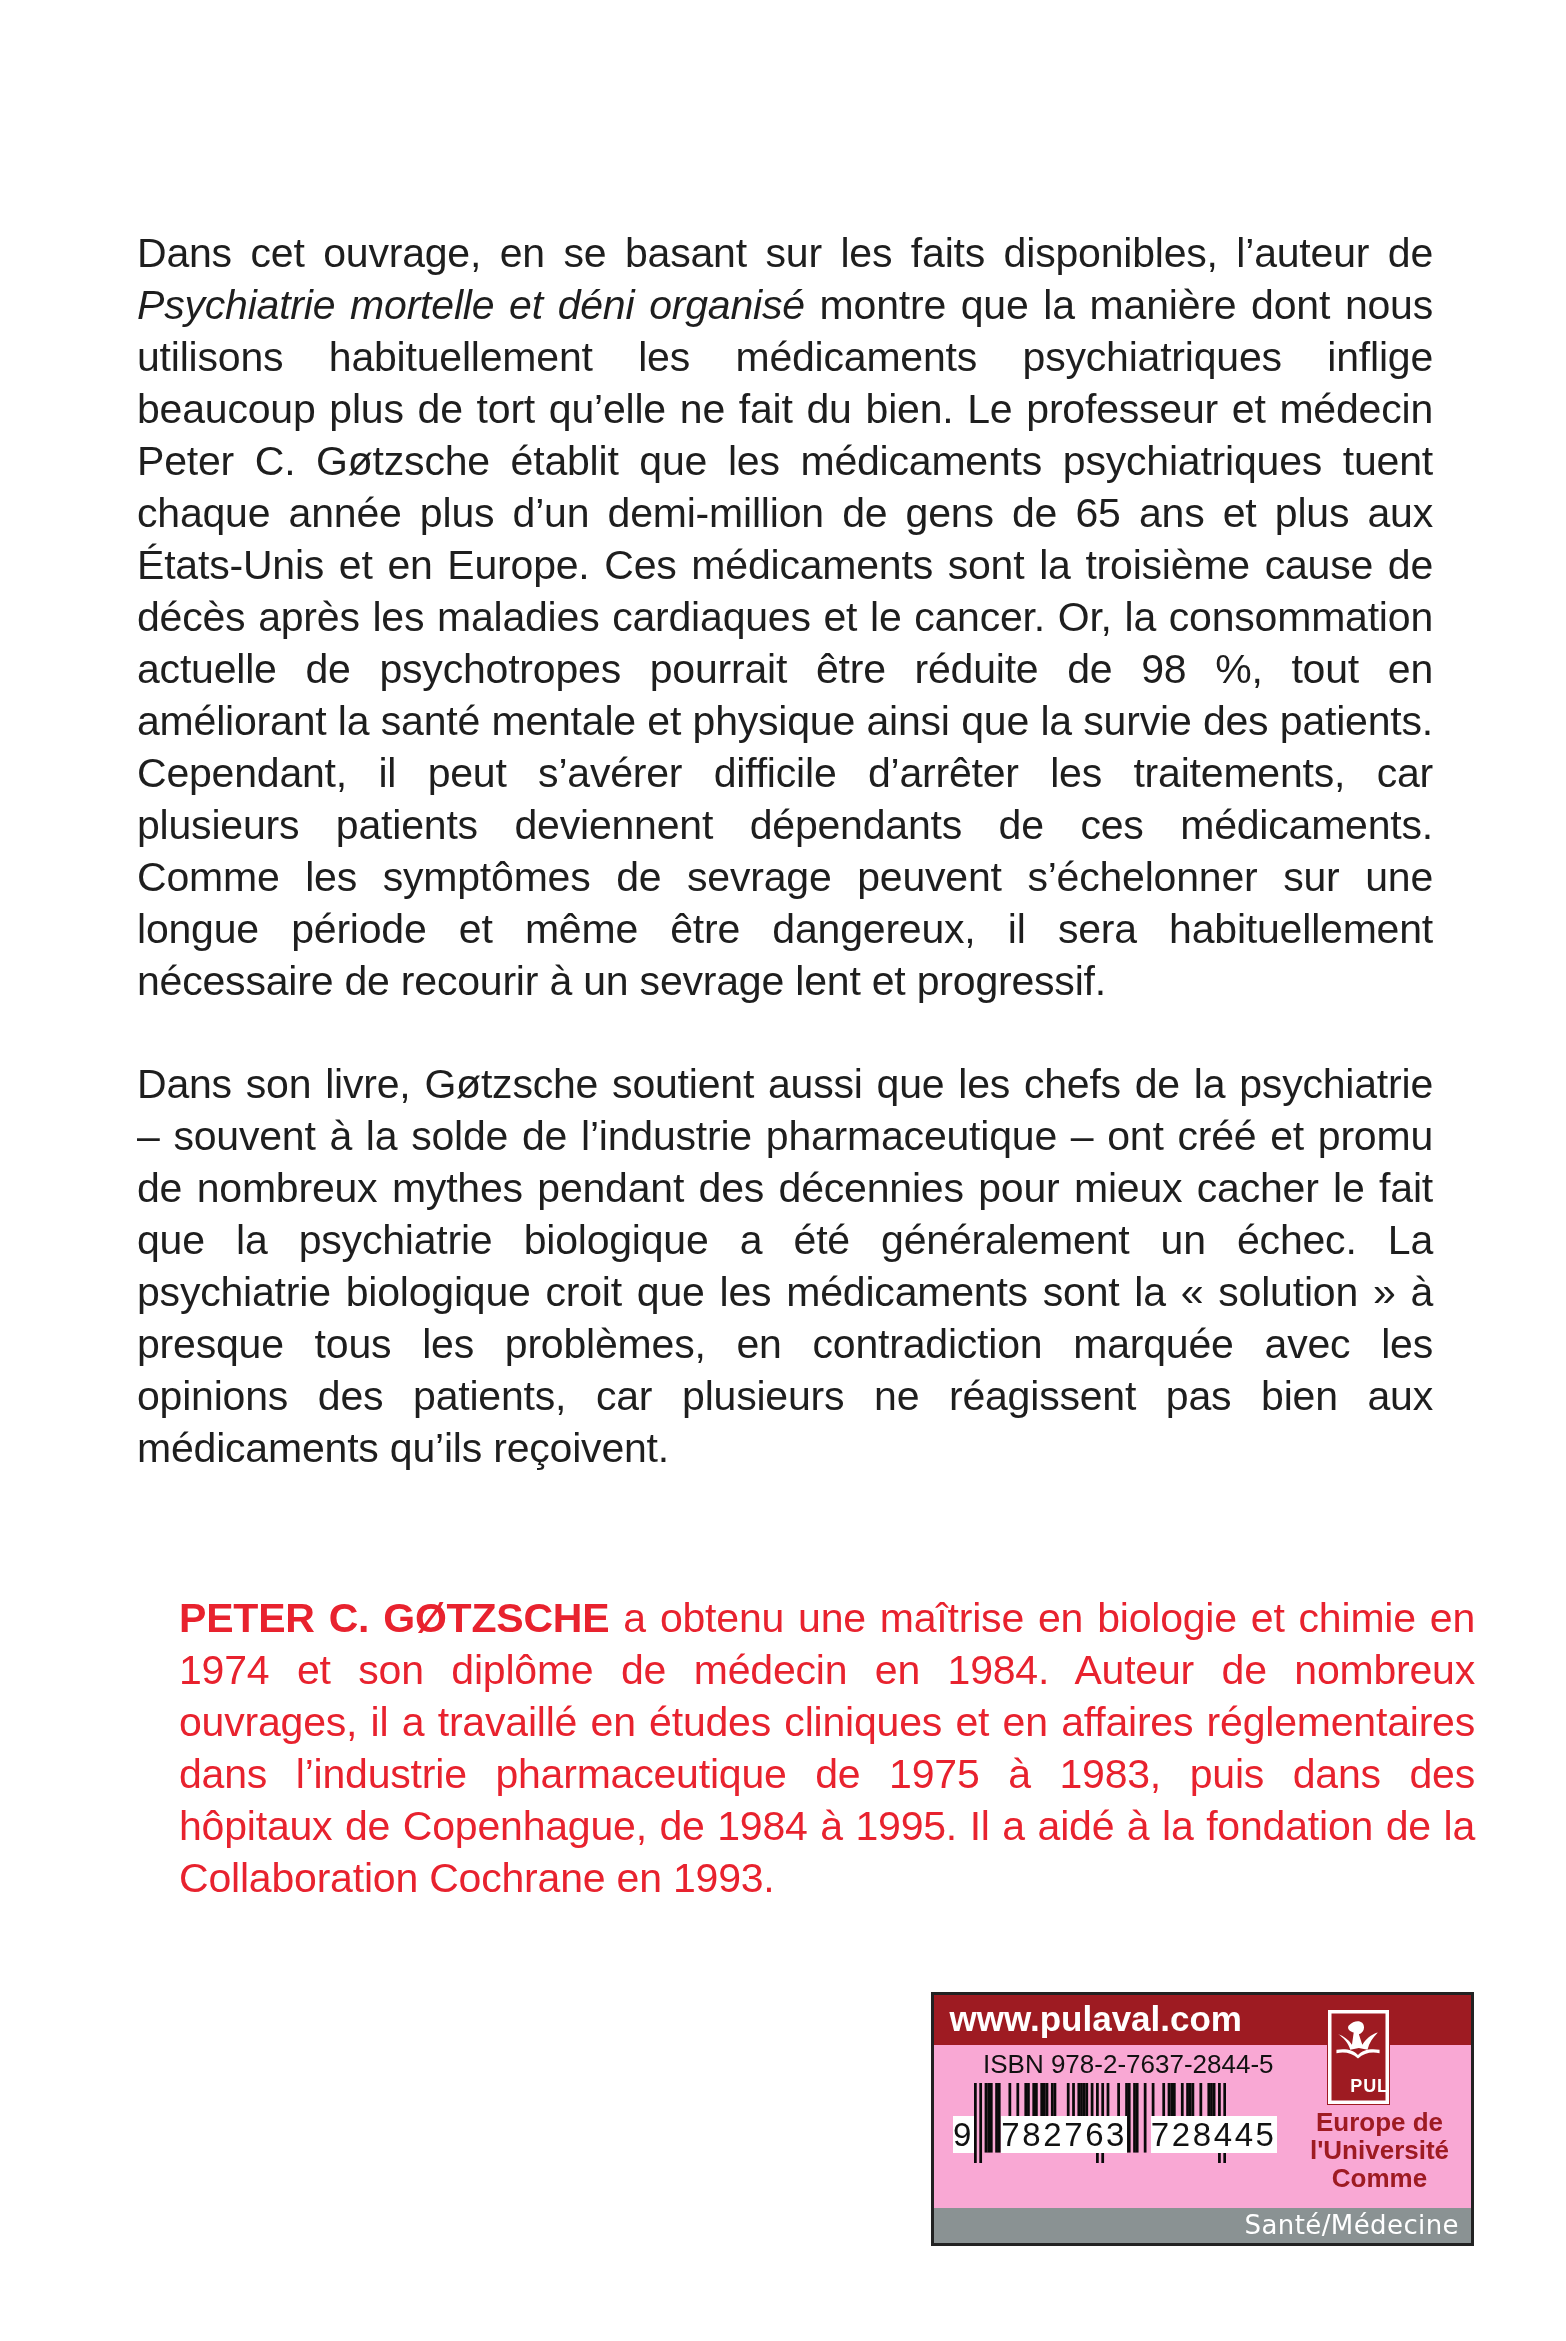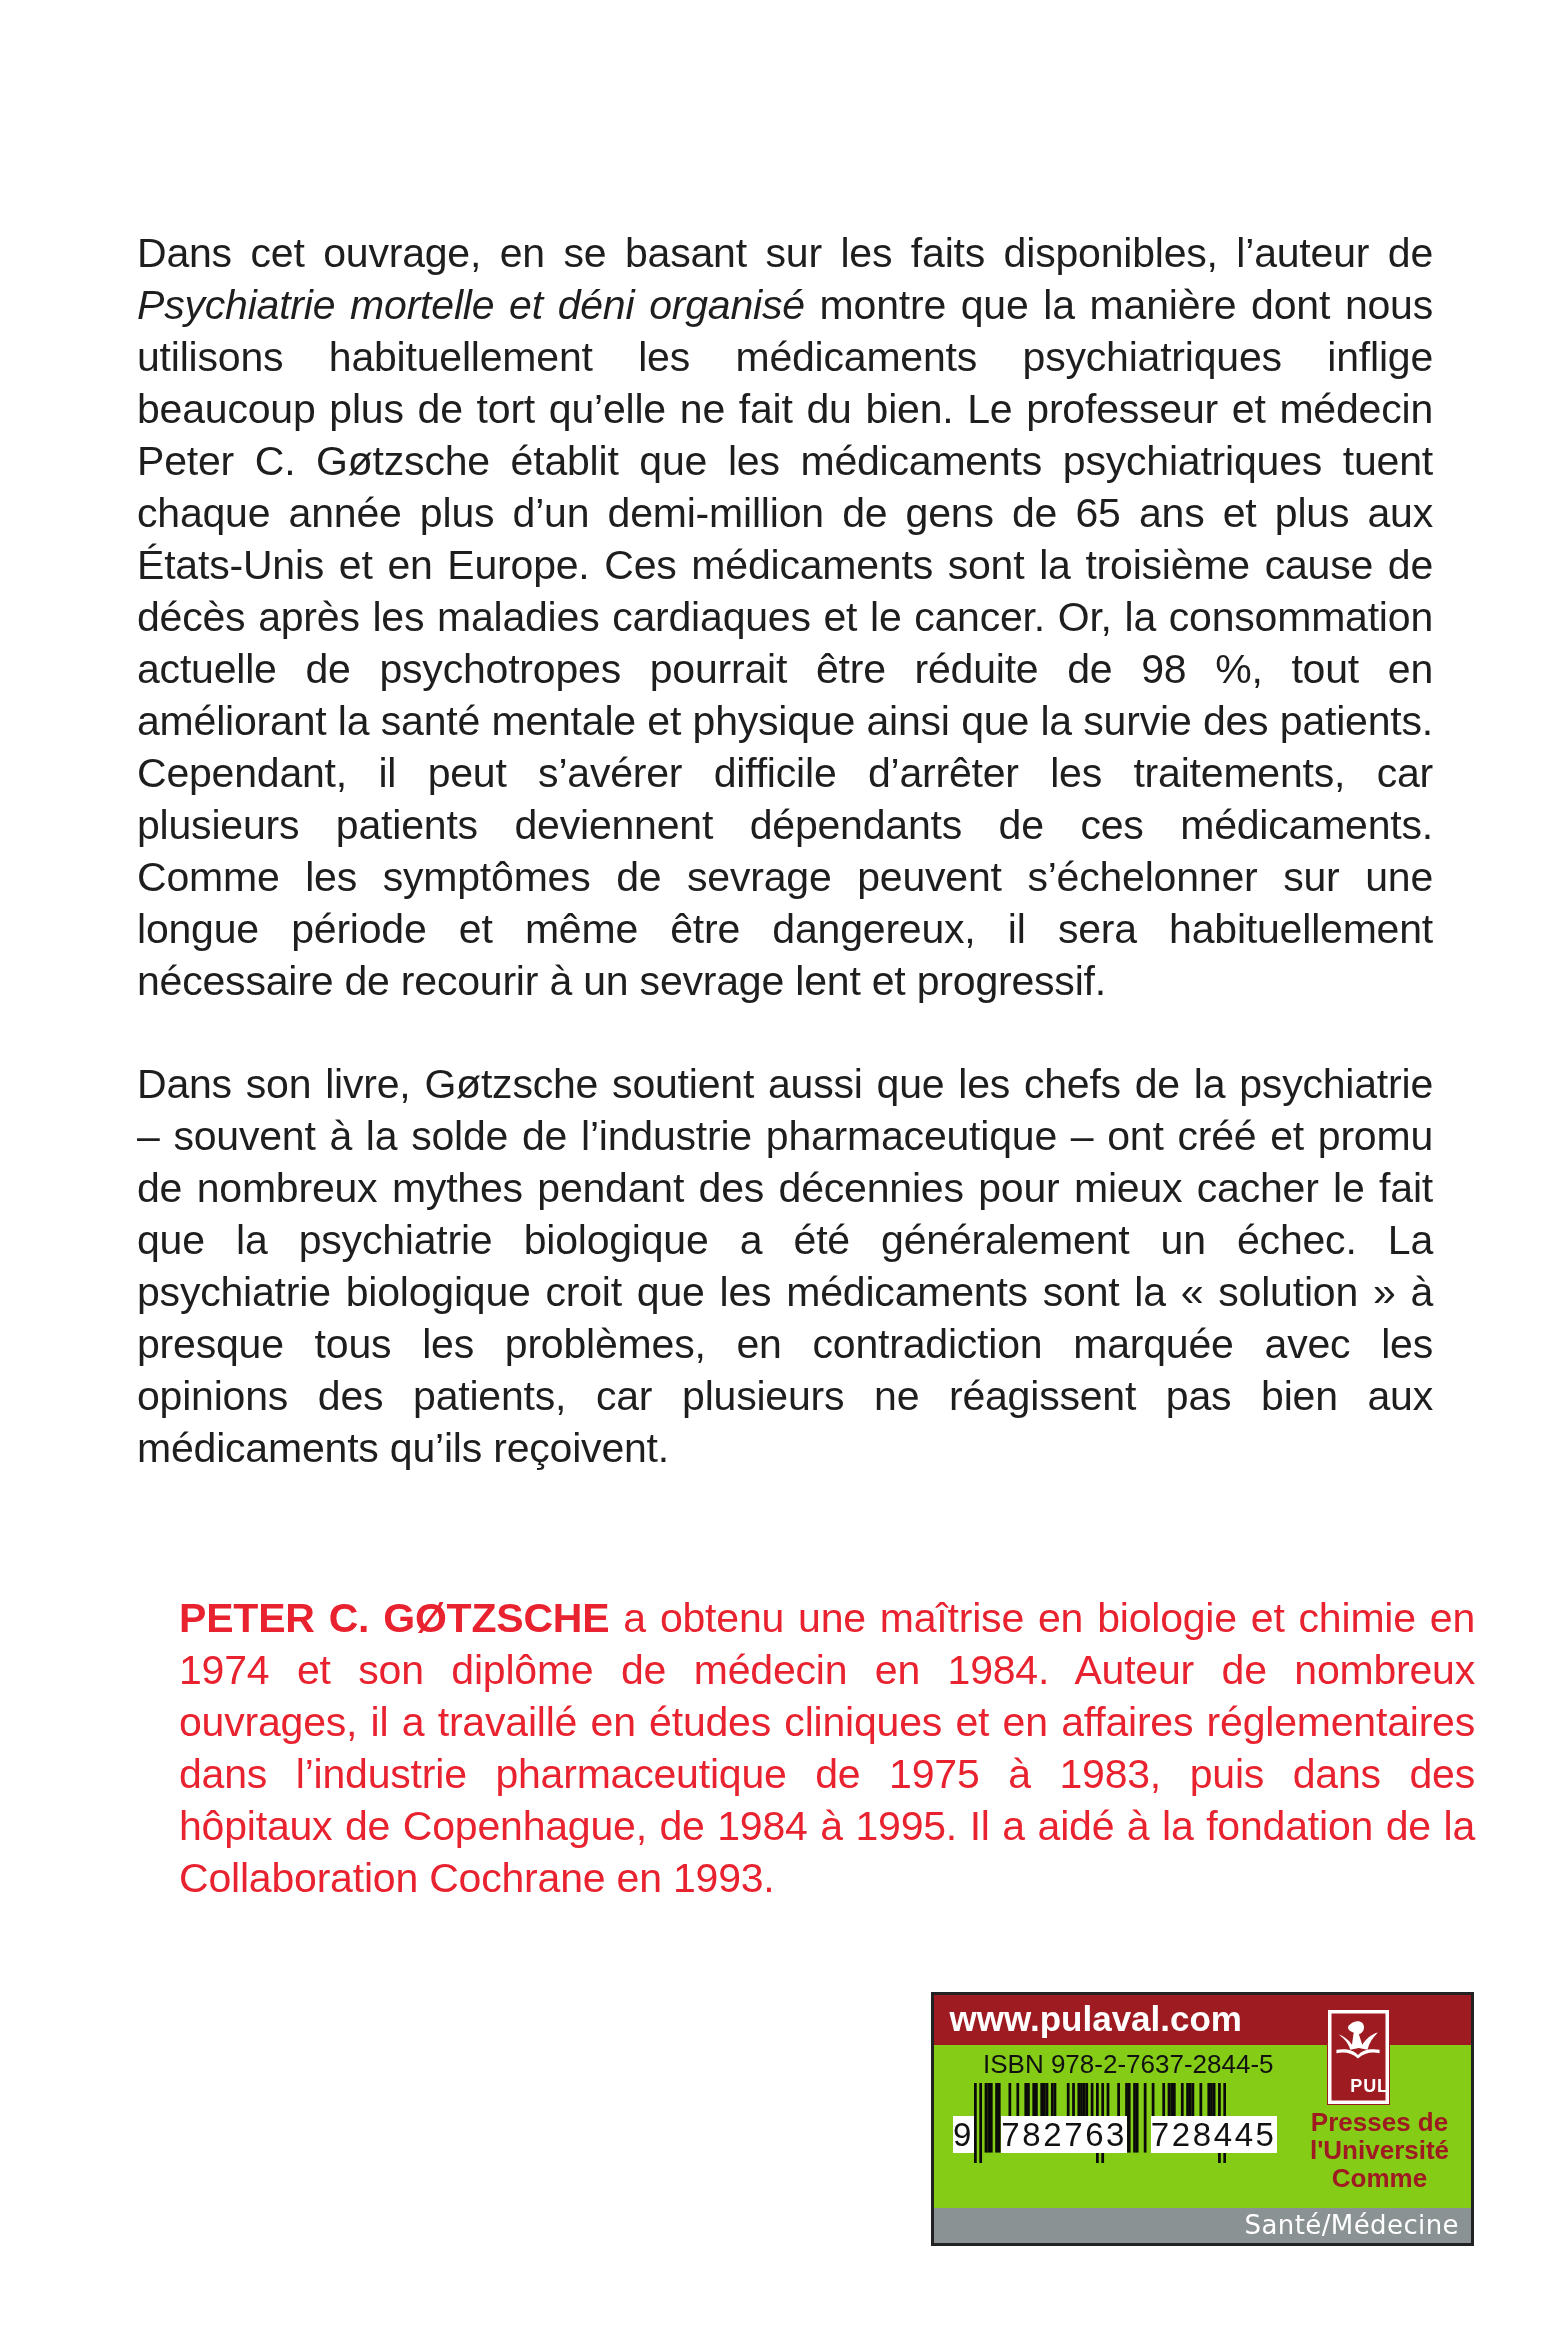--- a/index.html
+++ b/index.html
@@ -10,21 +10,21 @@
                 text-align: justify; letter-spacing: -0.2px;
                 font-stretch: condensed; }
   .text-block p { margin: 0; text-align: justify; text-align-last: left; }
   #para1 { top: 227px; }
   #para2 { top: 1058px; }
   #bio { top: 1592px; color: #e8222e; margin-left: 42px; }
   .bio-name { font-weight: bold; }
   em { font-style: italic; }
 
   .isbn-box { position: absolute; left: 931px; top: 1992px; width: 543px; height: 254px;
-              border: 3.5px solid #222222; box-sizing: border-box; background: #84cc16; overflow: hidden; }
+              border: 3.5px solid #222222; box-sizing: border-box; background: #f9a8d4; overflow: hidden; }
   .url-band { position: absolute; left: 0; top: 0; width: 100%; height: 50px; background: #9e1b22; }
   .url-text { position: absolute; left: 15.6px; top: 3.5px; color: #ffffff; font-weight: bold;
               font-size: 35px; letter-spacing: 0px; }
   .pul-logo { position: absolute; left: 393px; top: 14px; width: 61px; height: 94px;
               background: #9e1b22; border: 1.7px solid #9e1b22; box-shadow: inset 0 0 0 3.5px #ffffff; }
   .pul-logo svg { position: absolute; left: 5.2px; top: 5.2px; }
   .pul-word { position: absolute; left: 0; bottom: 7px; width: 100%; text-align: right;
               color: #ffffff; font-weight: bold; font-size: 18px; letter-spacing: 0.9px; }
   .pul-name { position: absolute; left: 363px; top: 113px; width: 165px; text-align: center;
               color: #9e1b22; font-weight: bold; font-size: 26px; line-height: 28px; }
@@ -59,21 +59,21 @@
 
   <div class="pul-logo">
     <svg width="50" height="61" viewBox="0 0 58 70">
       <path d="M18 12 C26 4 36 6 36 14 C36 18 33 21 30 22 L34 34 C38 28 44 22 52 20 C46 26 42 32 40 40 L30 38 L20 40 C18 32 12 26 6 22 C12 24 18 28 22 34 L24 20 C20 19 16 16 18 12 Z" fill="#ffffff"></path>
       <path d="M4 40 C14 38 24 40 29 46 C34 40 44 38 54 40 L54 44 C44 42 36 44 29 50 C22 44 14 42 4 44 Z" fill="#ffffff"></path>
     </svg>
     <span class="pul-word">PUL</span>
   </div>
 
   <div class="pul-name">
-    <div>Presses de</div>
+    <div>Europe de</div>
     <div>l'Université</div>
     <div>Comme</div>
   </div>
 
   <div class="isbn-text">ISBN 978-2-7637-2844-5</div>
 
   <svg class="barcode" id="barcode" viewBox="0 0 290 92" preserveAspectRatio="none">
       <rect x="0.00" y="0" width="3.15" height="92" fill="#0a0a0a"></rect>
       <rect x="6.11" y="0" width="3.15" height="92" fill="#0a0a0a"></rect>
       <rect x="12.21" y="0" width="3.15" height="80" fill="#0a0a0a"></rect>

